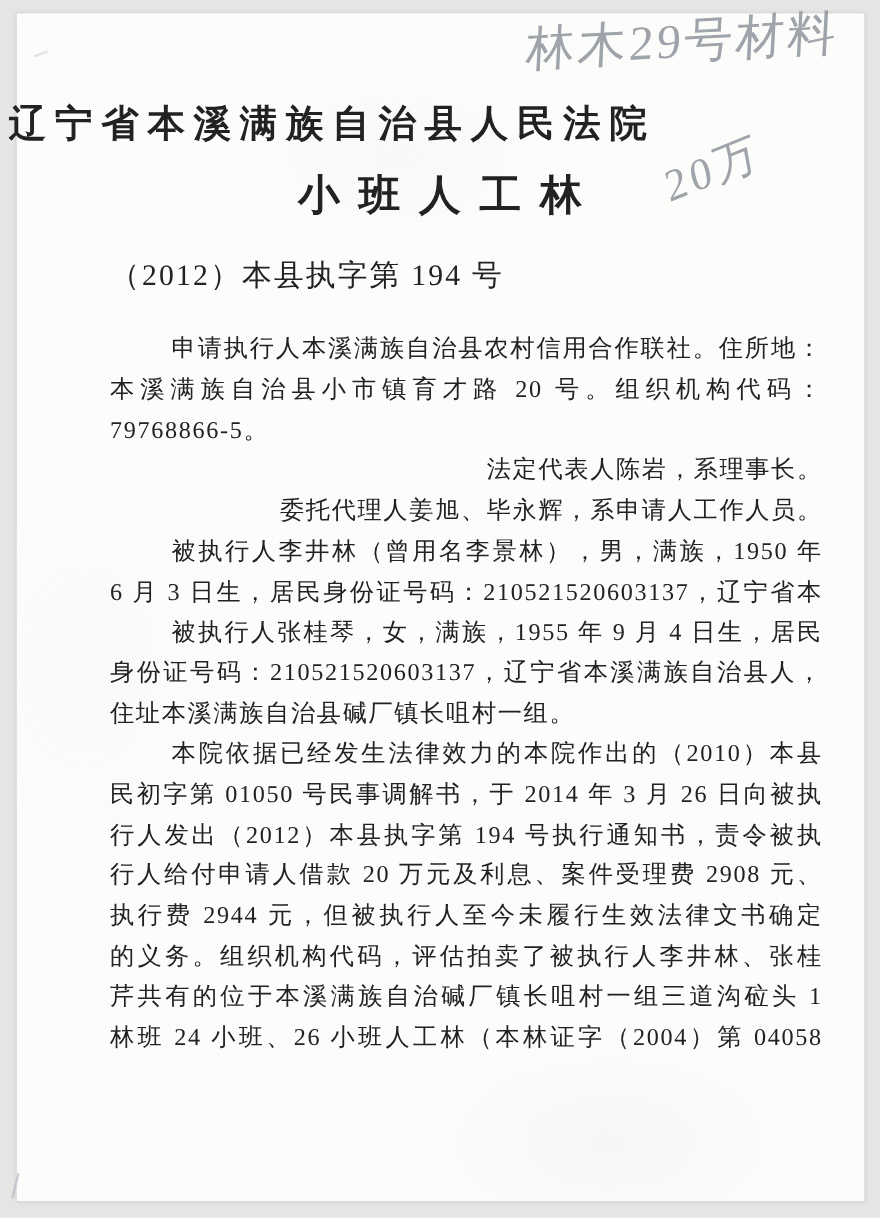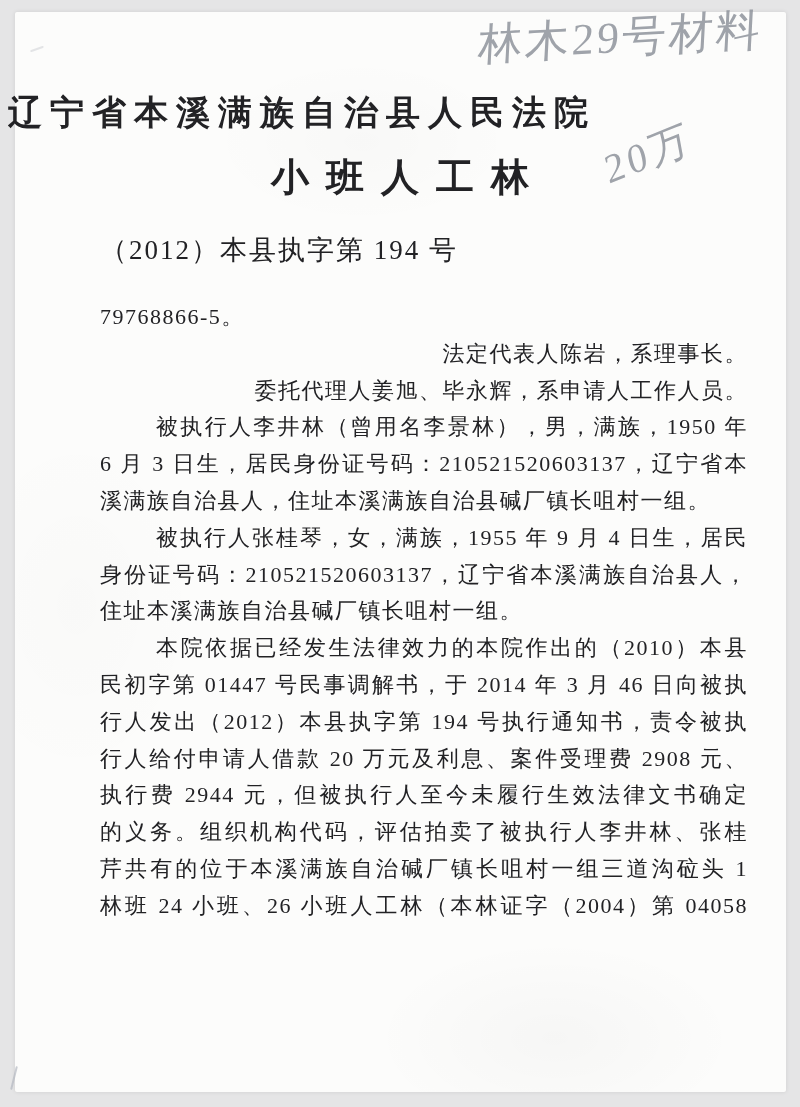--- a/index.html
+++ b/index.html
@@ -118,31 +118,32 @@
 
 <div class="court-name">辽宁省本溪满族自治县人民法院</div>
 
 <div class="hand-note amount-note">20万</div>
 
 <div class="doc-type">小班人工林</div>
 
 <div class="case-number">（2012）本县执字第 194 号</div>
 
 <div class="body-text">
+    <div class="line indent justify">申请执行人本溪满族自治县农村信用合作联社。住所地：</div>
+    <div class="line justify">本溪满族自治县小市镇育才路 20 号。组织机构代码：</div>
     <div class="line">79768866-5。</div>
     <div class="line indent">法定代表人陈岩，系理事长。</div>
     <div class="line indent">委托代理人姜旭、毕永辉，系申请人工作人员。</div>
     <div class="line indent justify">被执行人李井林（曾用名李景林），男，满族，1950 年</div>
     <div class="line justify">6 月 3 日生，居民身份证号码：210521520603137，辽宁省本</div>
-    <div class="line">溪满族自治县人，住址本溪满族自治县碱厂镇长咀村一组。</div>
     <div class="line indent justify">被执行人张桂琴，女，满族，1955 年 9 月 4 日生，居民</div>
     <div class="line justify">身份证号码：210521520603137，辽宁省本溪满族自治县人，</div>
     <div class="line">住址本溪满族自治县碱厂镇长咀村一组。</div>
     <div class="line indent justify">本院依据已经发生法律效力的本院作出的（2010）本县</div>
-    <div class="line justify">民初字第 01447 号民事调解书，于 2014 年 3 月 46 日向被执</div>
+    <div class="line justify">民初字第 01050 号民事调解书，于 2014 年 3 月 26 日向被执</div>
     <div class="line justify">行人发出（2012）本县执字第 194 号执行通知书，责令被执</div>
     <div class="line justify">行人给付申请人借款 20 万元及利息、案件受理费 2908 元、</div>
     <div class="line justify">执行费 2944 元，但被执行人至今未履行生效法律文书确定</div>
     <div class="line justify">的义务。组织机构代码，评估拍卖了被执行人李井林、张桂</div>
     <div class="line justify">芹共有的位于本溪满族自治碱厂镇长咀村一组三道沟砬头 1</div>
     <div class="line justify">林班 24 小班、26 小班人工林（本林证字（2004）第 04058</div>
   </div>
 
 <div class="pen-stroke bottom-mark"></div>
 

